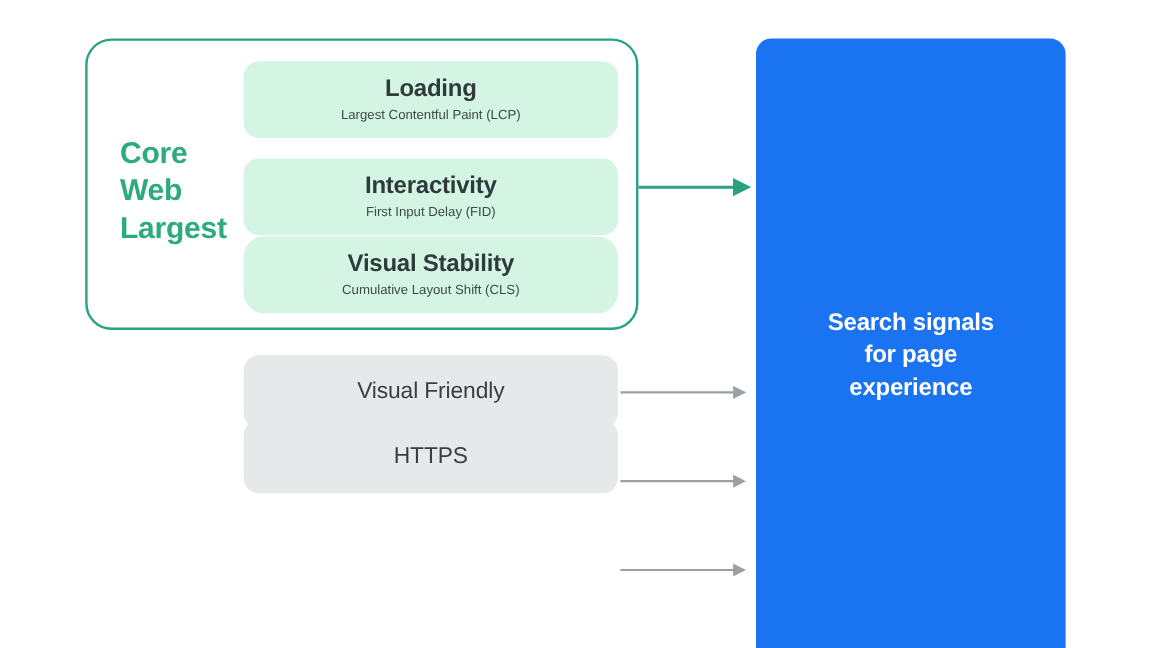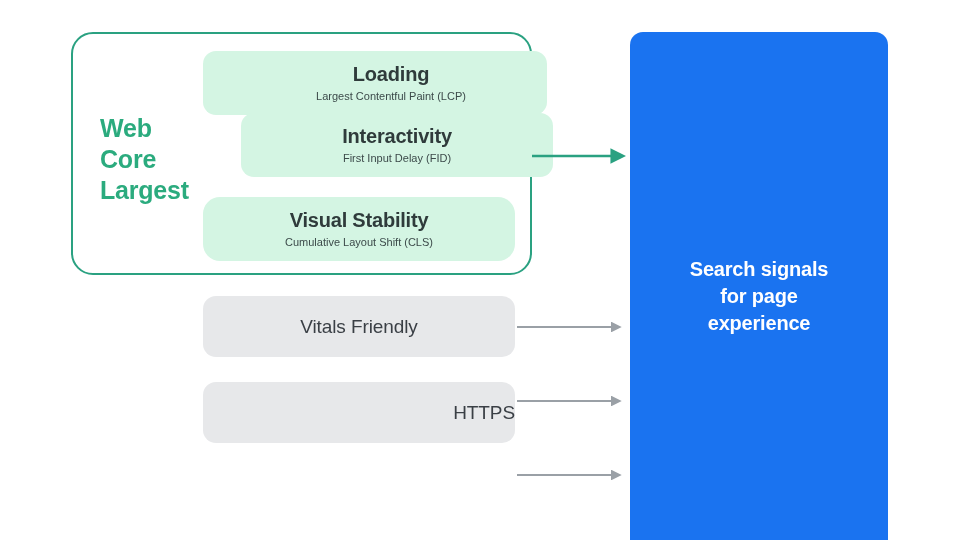--- a/index.html
+++ b/index.html
@@ -52,22 +52,22 @@
     left: 203px;
     width: 312px;
     height: 64px;
     background: #d4f5e3;
     border-radius: 13px;
     display: flex;
     flex-direction: column;
     align-items: center;
     justify-content: center;
   }
-  .metric-card.m1 { top: 51px; padding-left: 32px; }
-  .metric-card.m2 { top: 113px; margin-left: 38px; }
+  .metric-card.m1 { top: 51px; }
+  .metric-card.m2 { top: 132px; }
   .metric-card.m3 { top: 197px; border-radius: 17px; }
 
   .metric-title {
     color: #2f3b3b;
     font-size: 20px;
     font-weight: bold;
     line-height: 24px;
     letter-spacing: -0.2px;
   }
   .metric-sub {
@@ -84,21 +84,21 @@
     left: 203px;
     width: 312px;
     height: 61px;
     background: #e7e8ea;
     border-radius: 13px;
     display: flex;
     align-items: center;
     justify-content: center;
   }
   .gray-card.g1 { top: 296px; }
-  .gray-card.g2 { top: 382px; justify-content: flex-end; }
+  .gray-card.g2 { top: 350px; }
   .gray-card.g3 { top: 444px; }
   .gray-label {
     color: #3a3f45;
     font-size: 19px;
     font-weight: normal;
     letter-spacing: -0.1px;
   }
 
   
   .blue-panel {
@@ -134,42 +134,42 @@
   }
 </style>
 </head>
 <body>
 
 <div id="canvas">
 
   <div class="cwv-container"></div>
 
   <div class="cwv-label">
+    <span>Core</span>
     <span>Web</span>
-    <span>Core</span>
     <span>Largest</span>
   </div>
 
   <div class="metric-card m1">
     <div class="metric-title">Loading</div>
     <div class="metric-sub">Largest Contentful Paint (LCP)</div>
   </div>
 
   <div class="metric-card m2">
     <div class="metric-title">Interactivity</div>
     <div class="metric-sub">First Input Delay (FID)</div>
   </div>
 
   <div class="metric-card m3">
     <div class="metric-title">Visual Stability</div>
     <div class="metric-sub">Cumulative Layout Shift (CLS)</div>
   </div>
 
   <div class="gray-card g1">
-    <div class="gray-label">Vitals Friendly</div>
+    <div class="gray-label">Visual Friendly</div>
   </div>
   <div class="gray-card g2">
     <div class="gray-label">HTTPS</div>
   </div>
 
   <div class="blue-panel">
     <div class="blue-text">Search signals
 for page
 experience</div>
   </div>

